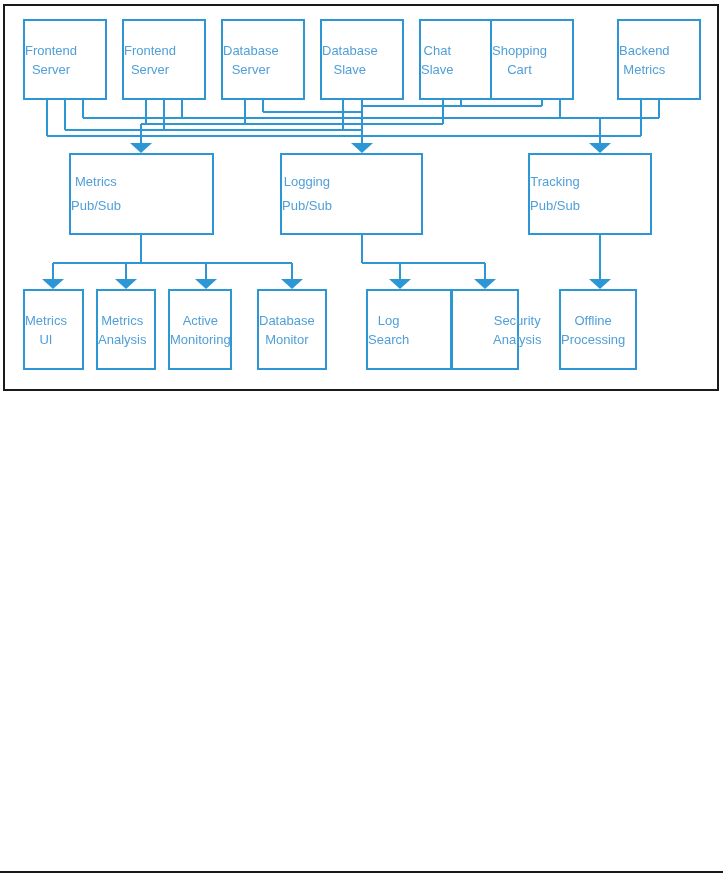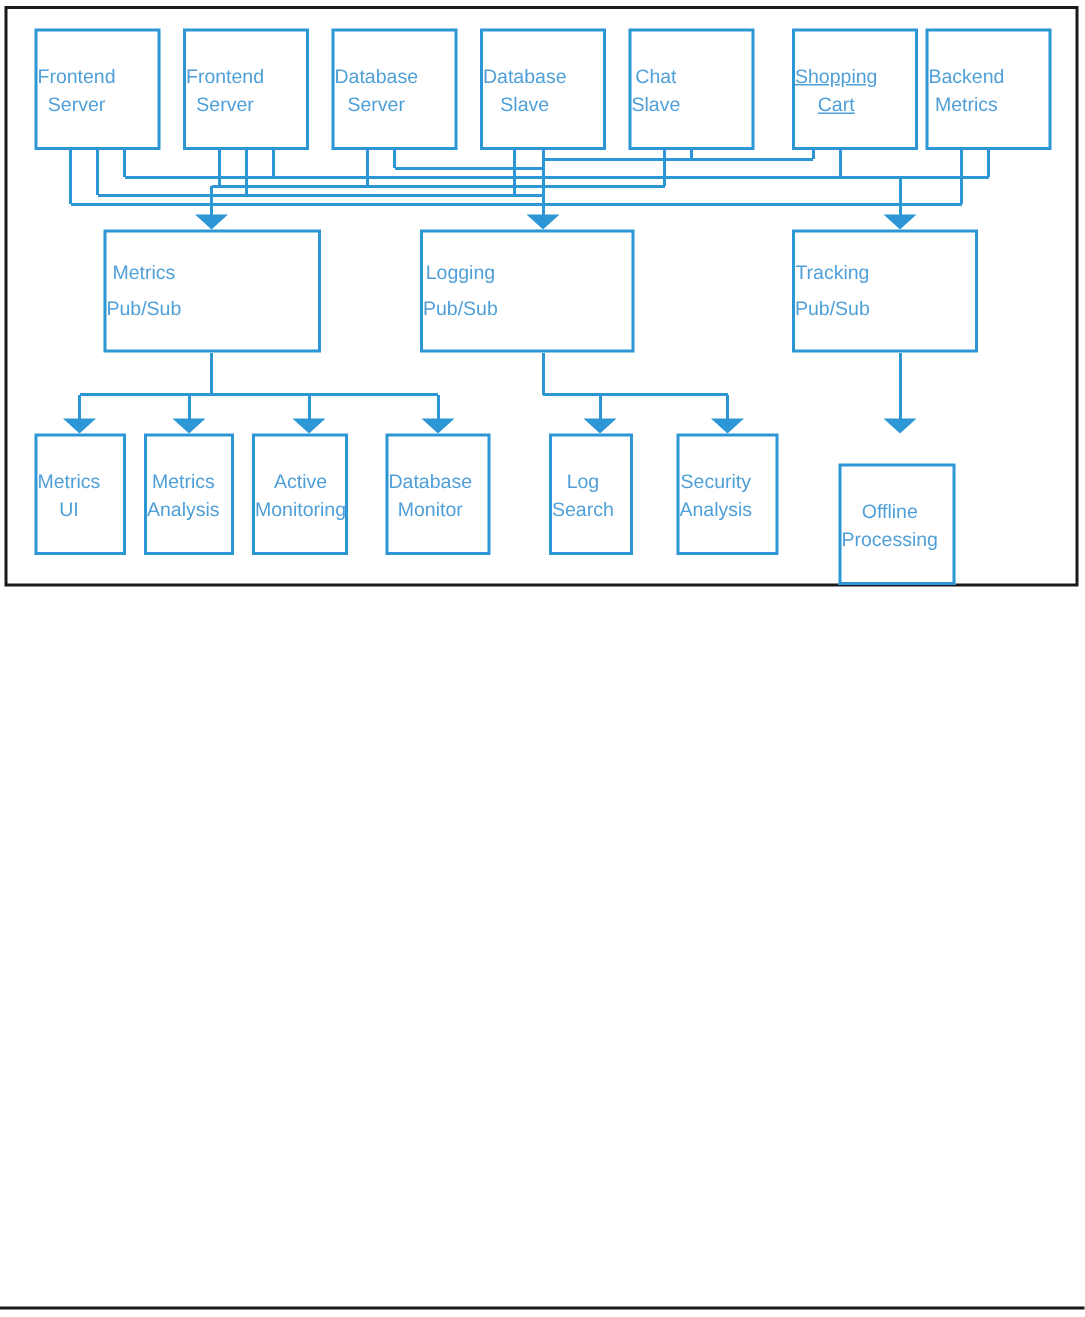--- a/index.html
+++ b/index.html
@@ -95,42 +95,42 @@
   <div class="node row-top" style="left:23px;"><span>Frontend
 Server</span></div>
   <div class="node row-top" style="left:122px;"><span>Frontend
 Server</span></div>
   <div class="node row-top" style="left:221px;"><span>Database
 Server</span></div>
   <div class="node row-top" style="left:320px;"><span>Database
 Slave</span></div>
   <div class="node row-top" style="left:419px;"><span>Chat
 Slave</span></div>
-  <div class="node row-top" style="left:528px;text-decoration:underline;"><span>Shopping
+  <div class="node row-top" style="left:490px;"><span>Shopping
 Cart</span></div>
   <div class="node row-top" style="left:617px;"><span>Backend
 Metrics</span></div>
 
   <div class="node row-mid" style="left:69px;width:145px;"><span>Metrics
 Pub/Sub</span></div>
   <div class="node row-mid" style="left:280px;width:143px;"><span>Logging
 Pub/Sub</span></div>
   <div class="node row-mid" style="left:528px;width:124px;"><span>Tracking
 Pub/Sub</span></div>
 
   <div class="node row-bot" style="left:23px;width:61px;"><span>Metrics
 UI</span></div>
   <div class="node row-bot" style="left:96px;width:60px;"><span>Metrics
 Analysis</span></div>
   <div class="node row-bot" style="left:168px;width:64px;"><span>Active
 Monitoring</span></div>
   <div class="node row-bot" style="left:257px;width:70px;"><span>Database
 Monitor</span></div>
-  <div class="node row-bot" style="left:366px;width:56px;"><span>Log
+  <div class="node row-bot" style="left:366px;width:86px;"><span>Log
 Search</span></div>
-  <div class="node row-bot" style="left:451px;width:68px;"><span>Security
+  <div class="node row-bot" style="left:451px;width:68px;padding-left:40px;"><span>Security
 Analysis</span></div>
-  <div class="node row-bot" style="left:559px;width:78px;margin-top:20px;"><span>Offline
+  <div class="node row-bot" style="left:559px;width:78px;"><span>Offline
 Processing</span></div>
 
 </div>
 
 <div class="page-break"></div>
 
 </body></html>

